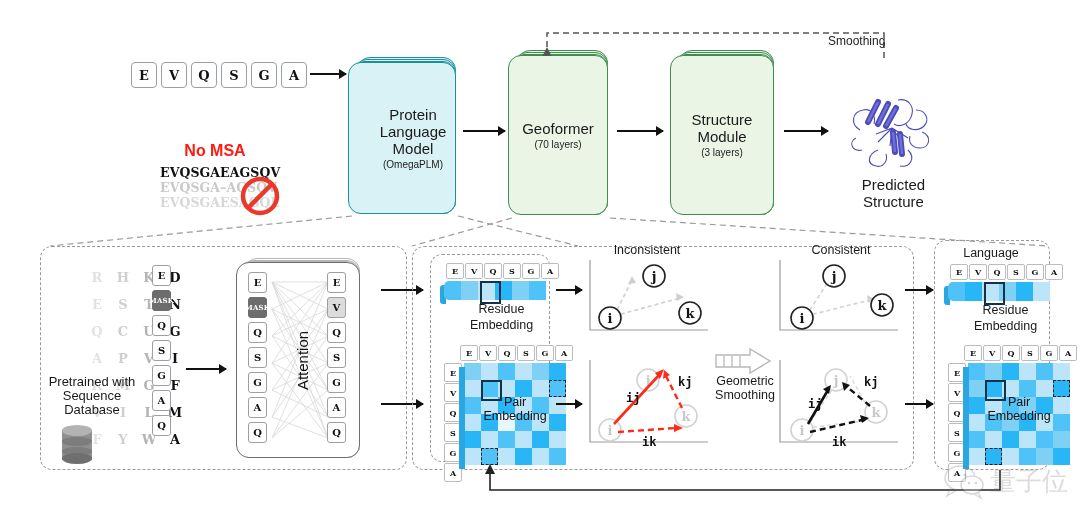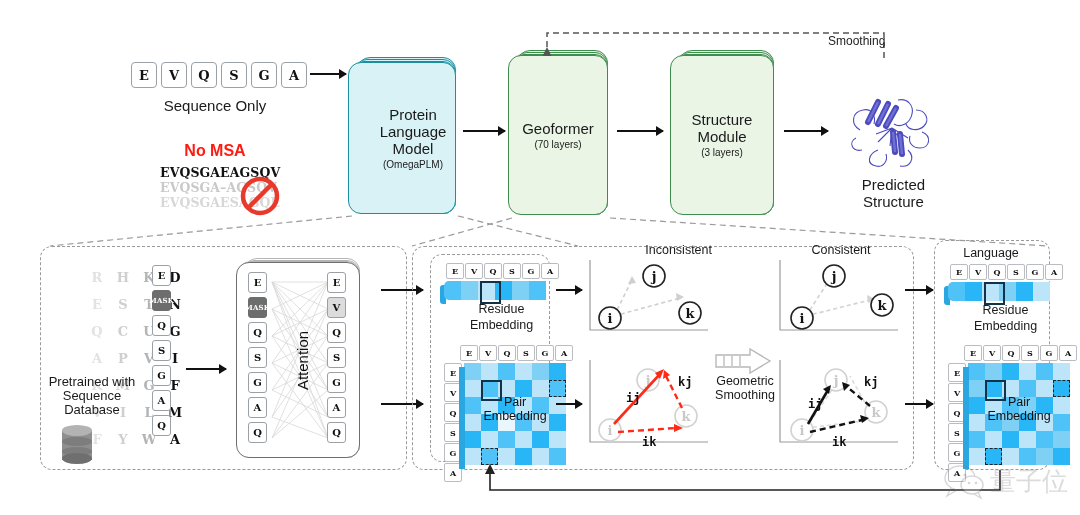--- a/index.html
+++ b/index.html
@@ -74,21 +74,20 @@
 <div class="abs" id="seqRow" style="left:131px;top:62px;display:flex;gap:4px;">
     <div class="aa ">E</div>
     <div class="aa ">V</div>
     <div class="aa ">Q</div>
     <div class="aa ">S</div>
     <div class="aa ">G</div>
     <div class="aa ">A</div>
   </div>
 
 <div class="abs t-ctr" style="left:120px;top:97px;width:190px;">
-  <div class="seq-label">Sequence Only</div>
 </div>
 
 <div class="abs nomsa" style="left:120px;top:142px;width:190px;">No MSA</div>
 
 <div class="abs" style="left:160px;top:165px;">
   <div class="msa-line msa-1">EVQSGAEAGSQV</div>
   <div class="msa-line msa-2">EVQSGA–AGSQV</div>
   <div class="msa-line msa-3">EVQSGAESAGQE</div>
 </div>
 
@@ -401,21 +400,21 @@
       <div class="sel-dash" style="left:17px;top:85px;width:15px;height:15px;"></div>
       <div class="pair-cap" style="top:32px;">Pair</div>
       <div class="pair-cap" style="top:46px;">Embedding</div>
     </div>
   </div>
 </div>
 
 <div class="arrow" style="left:556px;top:289px;width:26px;"></div>
 <div class="arrow" style="left:556px;top:403px;width:26px;"></div>
 
-<div class="abs t-ctr" style="left:582px;top:243px;width:130px;font-size:12.5px;text-align:right;">Inconsistent</div>
+<div class="abs t-ctr" style="left:582px;top:243px;width:130px;font-size:12.5px;">Inconsistent</div>
 
 <svg class="abs" style="left:586px;top:258px;" width="126" height="80">
   <path d="M4,2 L4,72 L122,72" fill="none" stroke="#9a9a9a" stroke-width="1.2"></path>
   <g stroke="#cfcfcf" stroke-width="1.6" stroke-dasharray="4,3" fill="none">
     <path d="M28,58 L46,22"></path>
       <path d="M28,58 L94,40"></path>
   </g>
   <path d="M46,18 l-4,8 l8,-1 z" fill="#cfcfcf"></path>
   <path d="M98,39 l-8,-4 l1,8 z" fill="#cfcfcf"></path>
   <circle cx="68" cy="18" r="11" fill="#fff" stroke="#222" stroke-width="1.6"></circle>

